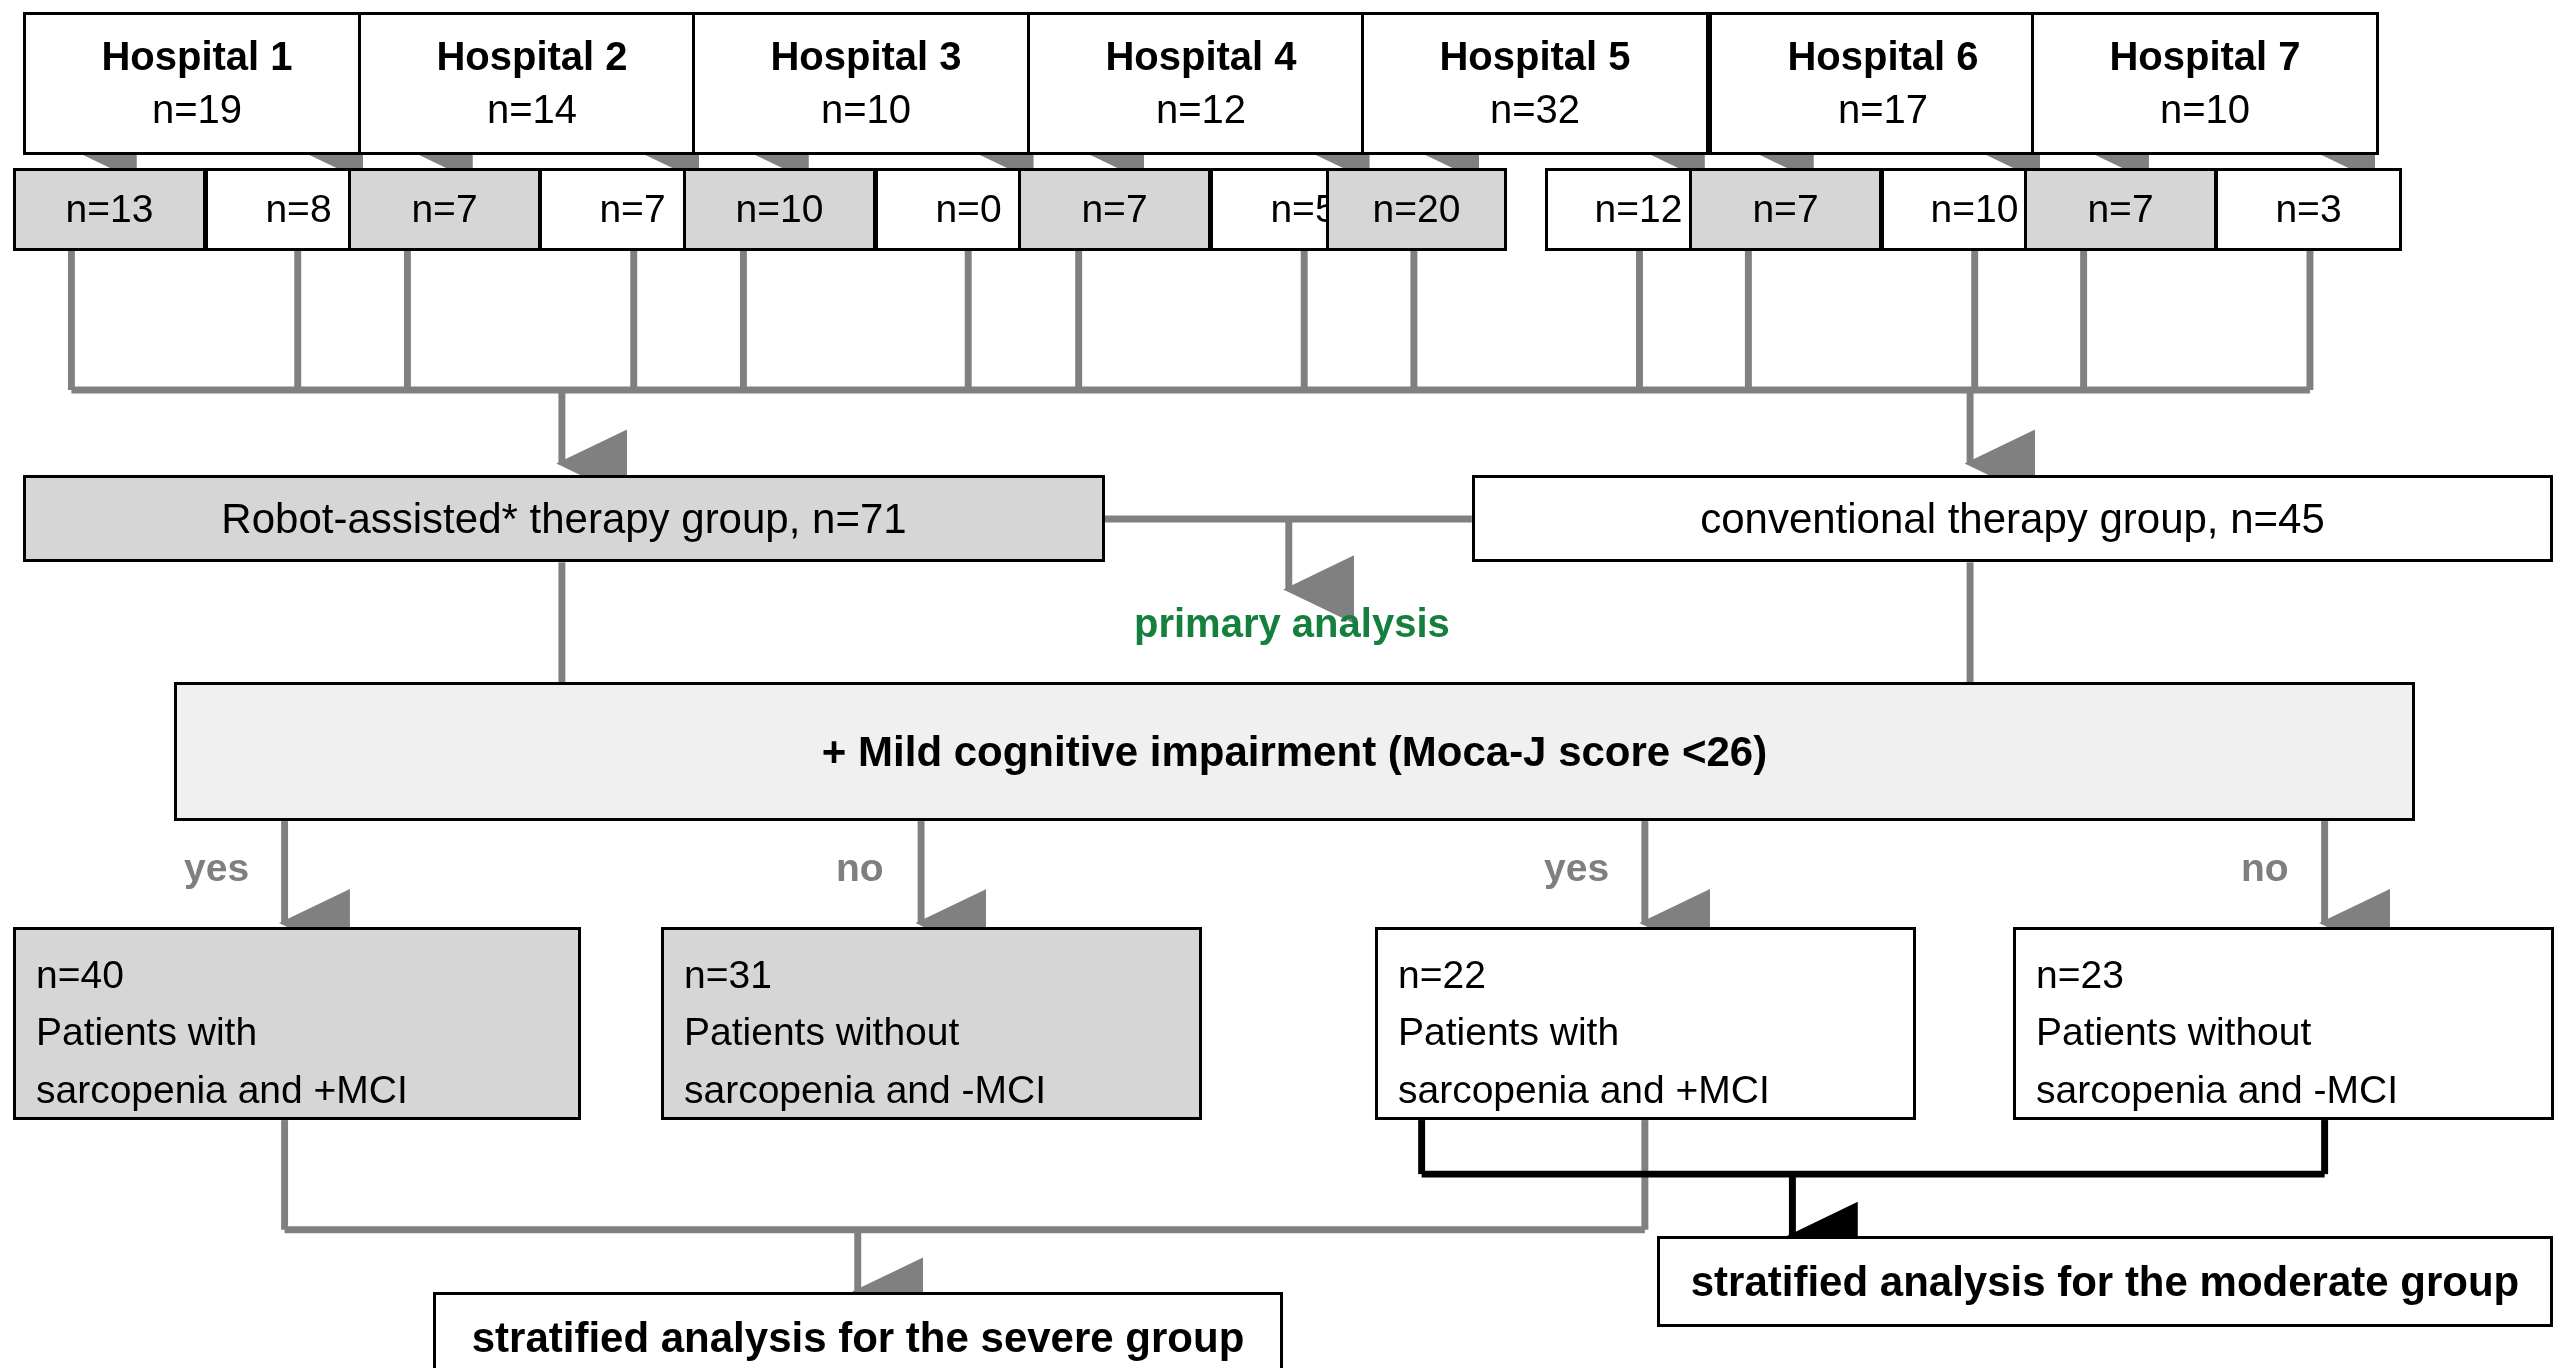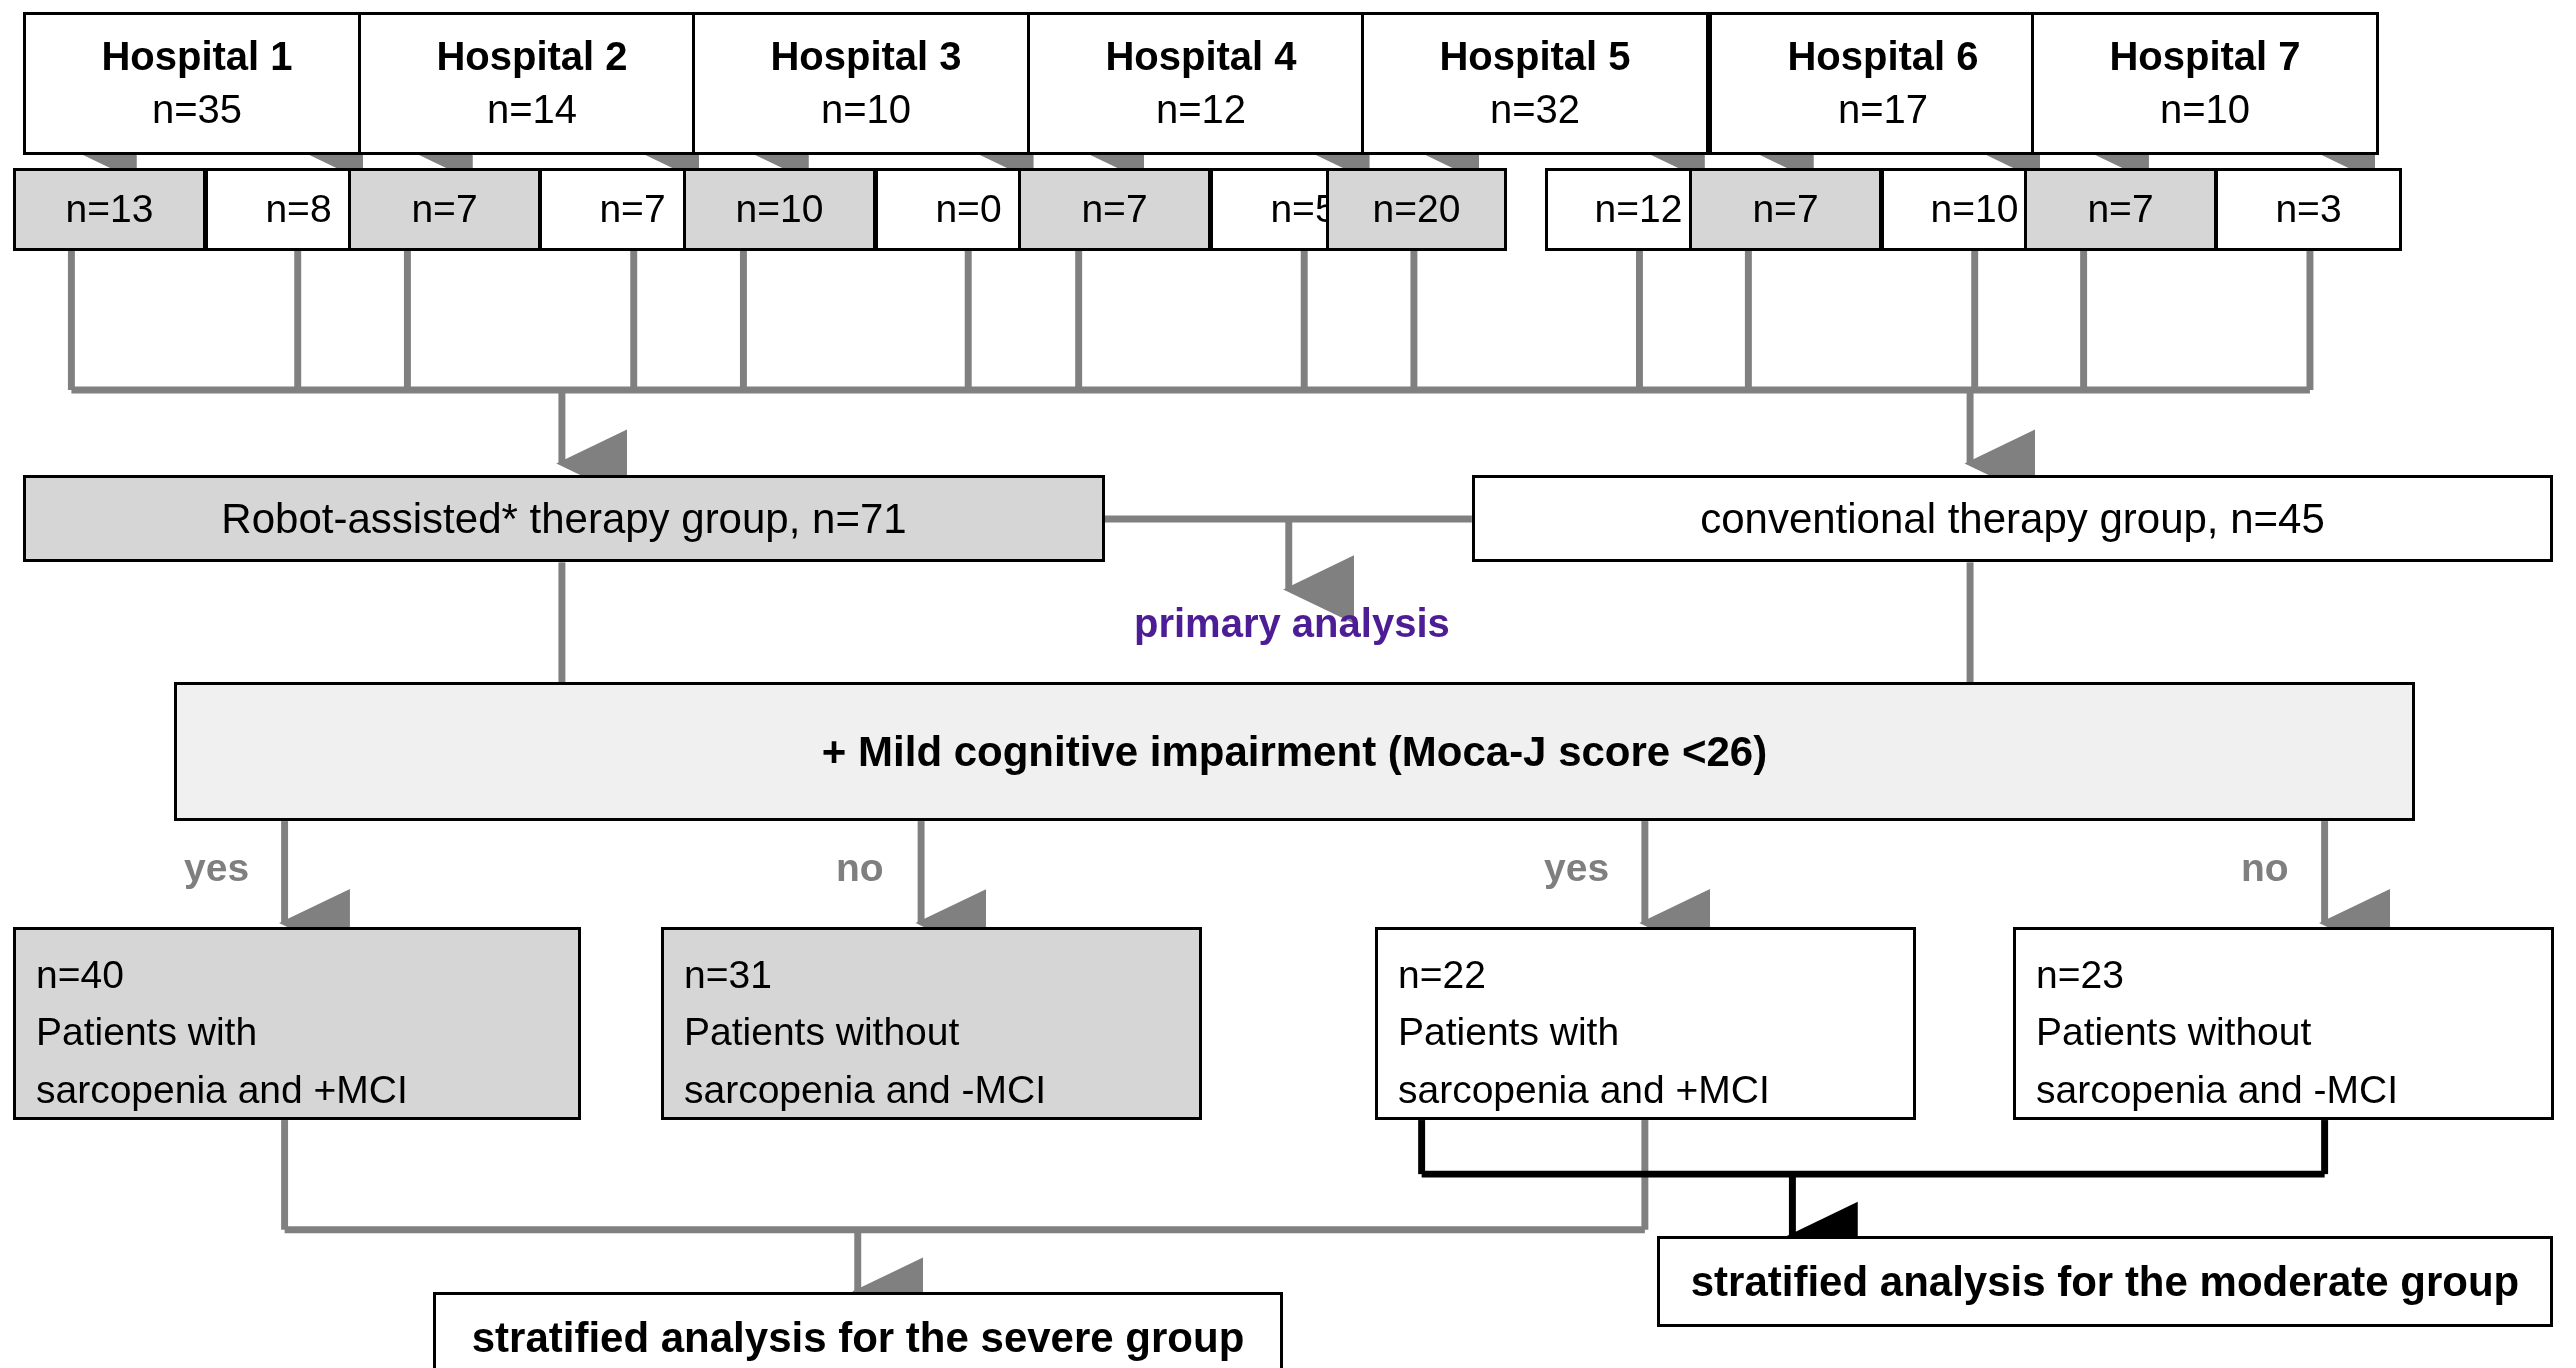--- a/index.html
+++ b/index.html
@@ -19,21 +19,21 @@
   .grp{height:87px;font-size:42px;font-weight:normal;justify-content:center;}
   .crit{font-size:42px;font-weight:bold;height:139px;}
   .crit .l{display:block;text-align:center;}
   .crit .l+.l{margin-top:10.8px;}
   .outcome{align-items:flex-start;justify-content:space-between;
            padding:17px 0 0 20px;font-size:39px;height:193px;}
   .outcome span{display:block;text-align:left;line-height:1.42;}
   .strat{height:91px;font-size:42px;font-weight:bold;}
   .ynlabel{position:absolute;color:#7f7f7f;font-size:39px;font-weight:bold;
            white-space:nowrap;}
-  .palabel{position:absolute;color:#4c1d95;font-size:40px;font-weight:bold;white-space:nowrap;}
+  .palabel{position:absolute;color:#15803d;font-size:40px;font-weight:bold;white-space:nowrap;}
 </style>
 </head>
 <body>
 
 <div id="stage">
 
   <svg id="wires" viewBox="0 0 3334 1771" xmlns="http://www.w3.org/2000/svg">
     <defs>
       <marker id="agray" markerWidth="11" markerHeight="11" refX="5.5" refY="9.4" orient="auto" markerUnits="strokeWidth">
         <path d="M0.6,0 L5.5,10.2 L10.4,0 Z" fill="#808080"></path>
@@ -121,21 +121,21 @@
 
       <path d="M1840,1450 V1520"></path>
       <path d="M3009,1450 V1520"></path>
       <path d="M1840,1520 H3009"></path>
       <path d="M2320,1520 V1600" marker-end="url(#ablack)"></path>
     </g>
   </svg>
 
   <div class="box hosp" style="left:23px;top:11.6px;">
     <span class="t1">Hospital 1</span>
-    <span class="t2">n=35</span>
+    <span class="t2">n=19</span>
   </div>
   <div class="box hosp" style="left:358px;top:11.6px;">
     <span class="t1">Hospital 2</span>
     <span class="t2">n=14</span>
   </div>
   <div class="box hosp" style="left:692px;top:11.6px;">
     <span class="t1">Hospital 3</span>
     <span class="t2">n=10</span>
   </div>
   <div class="box hosp" style="left:1027px;top:11.6px;">

